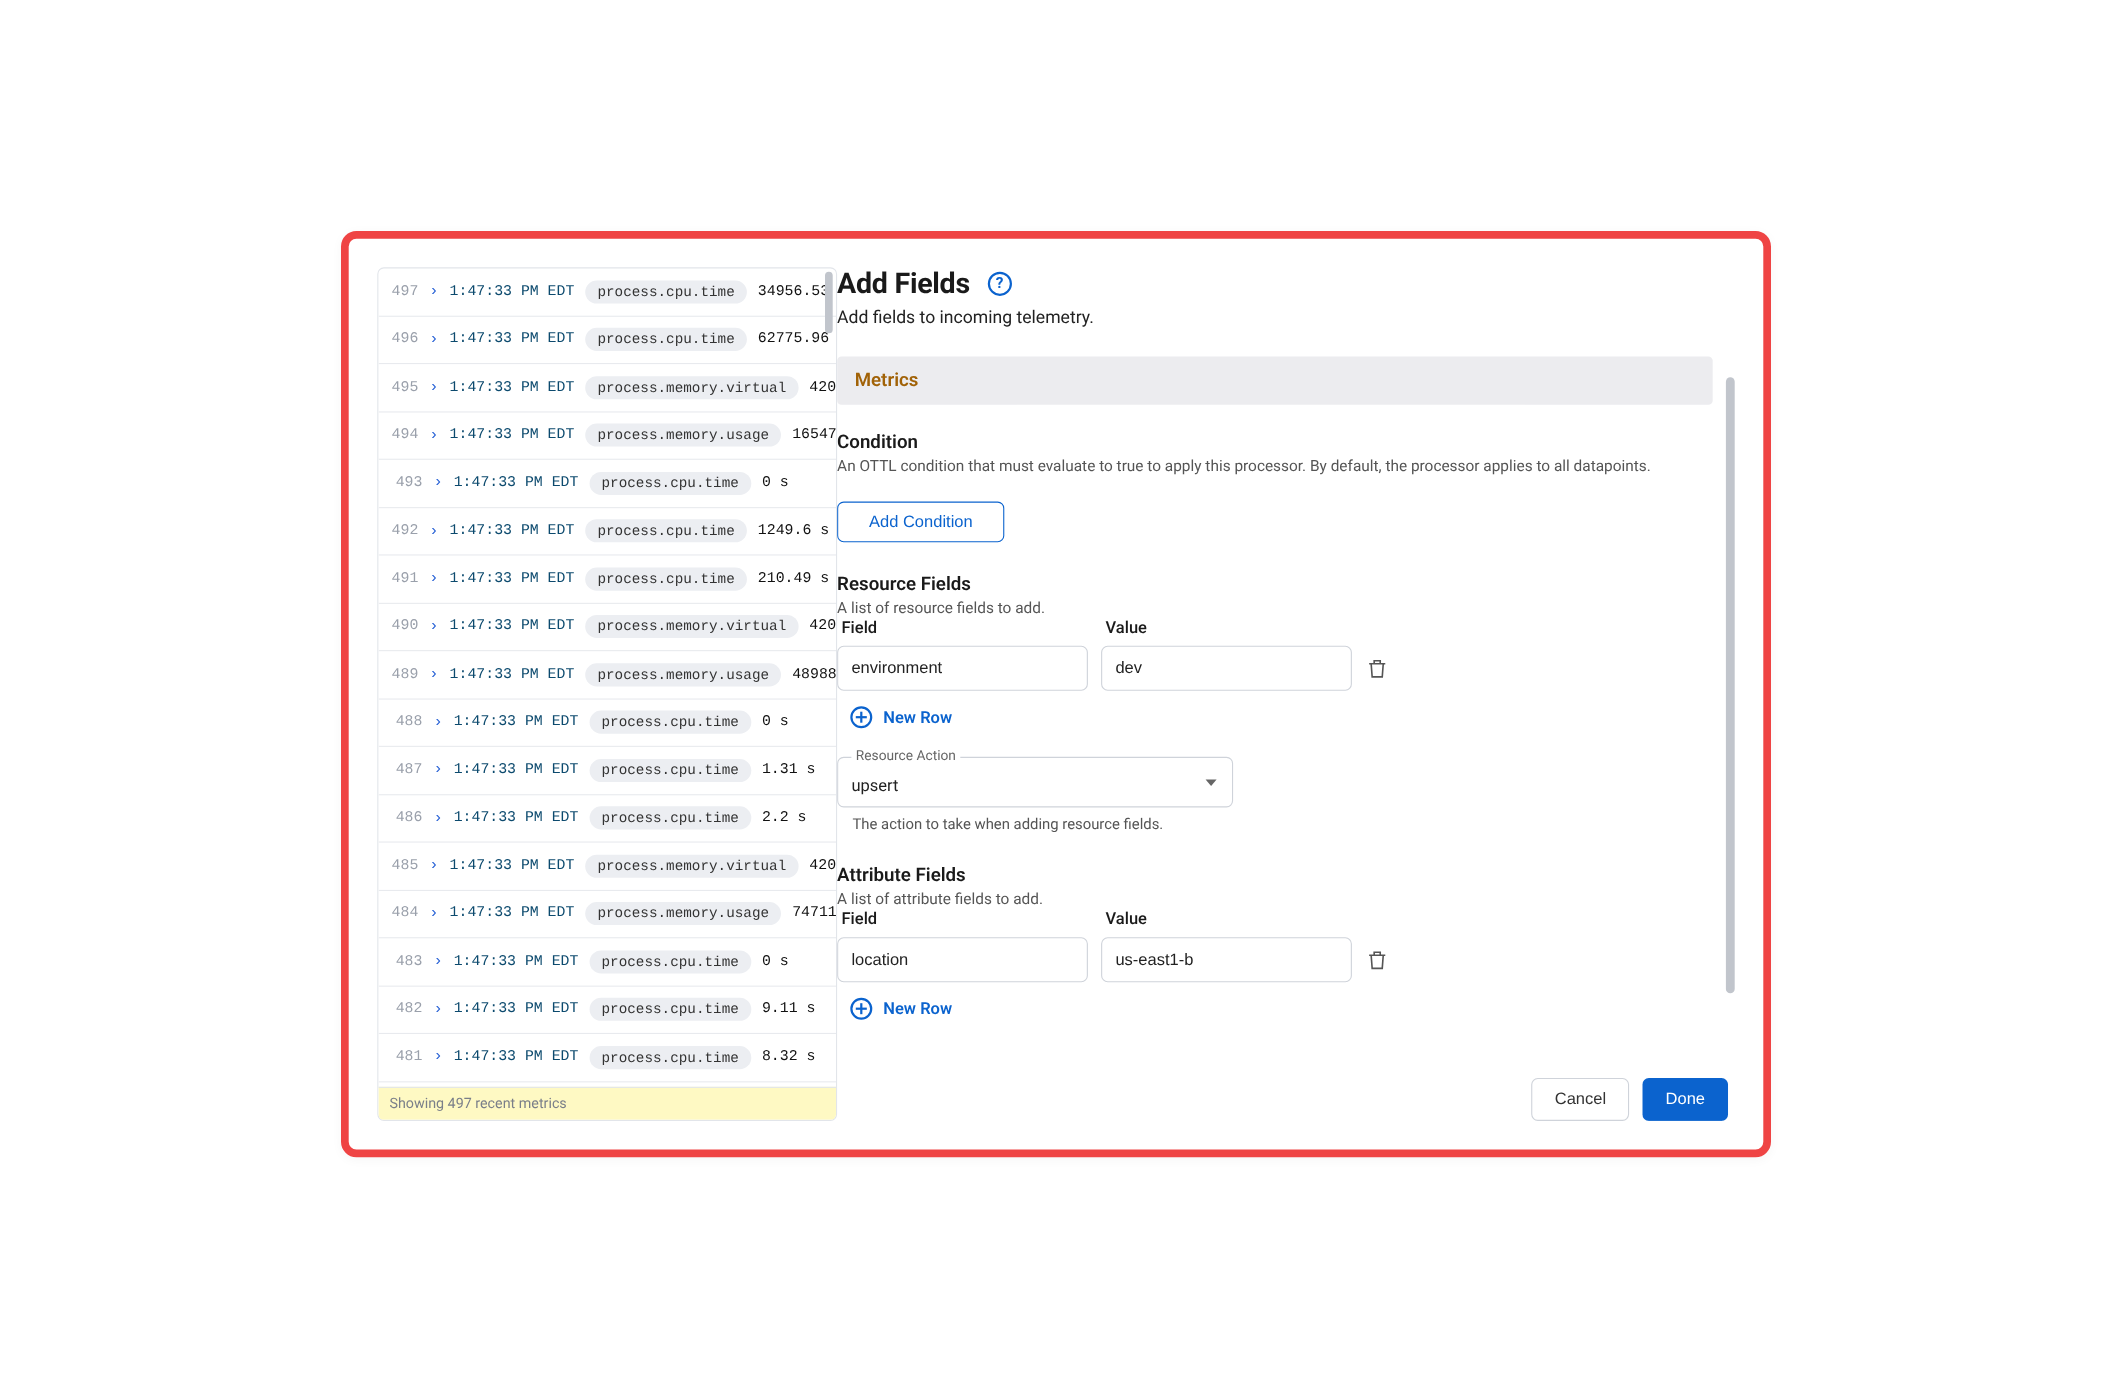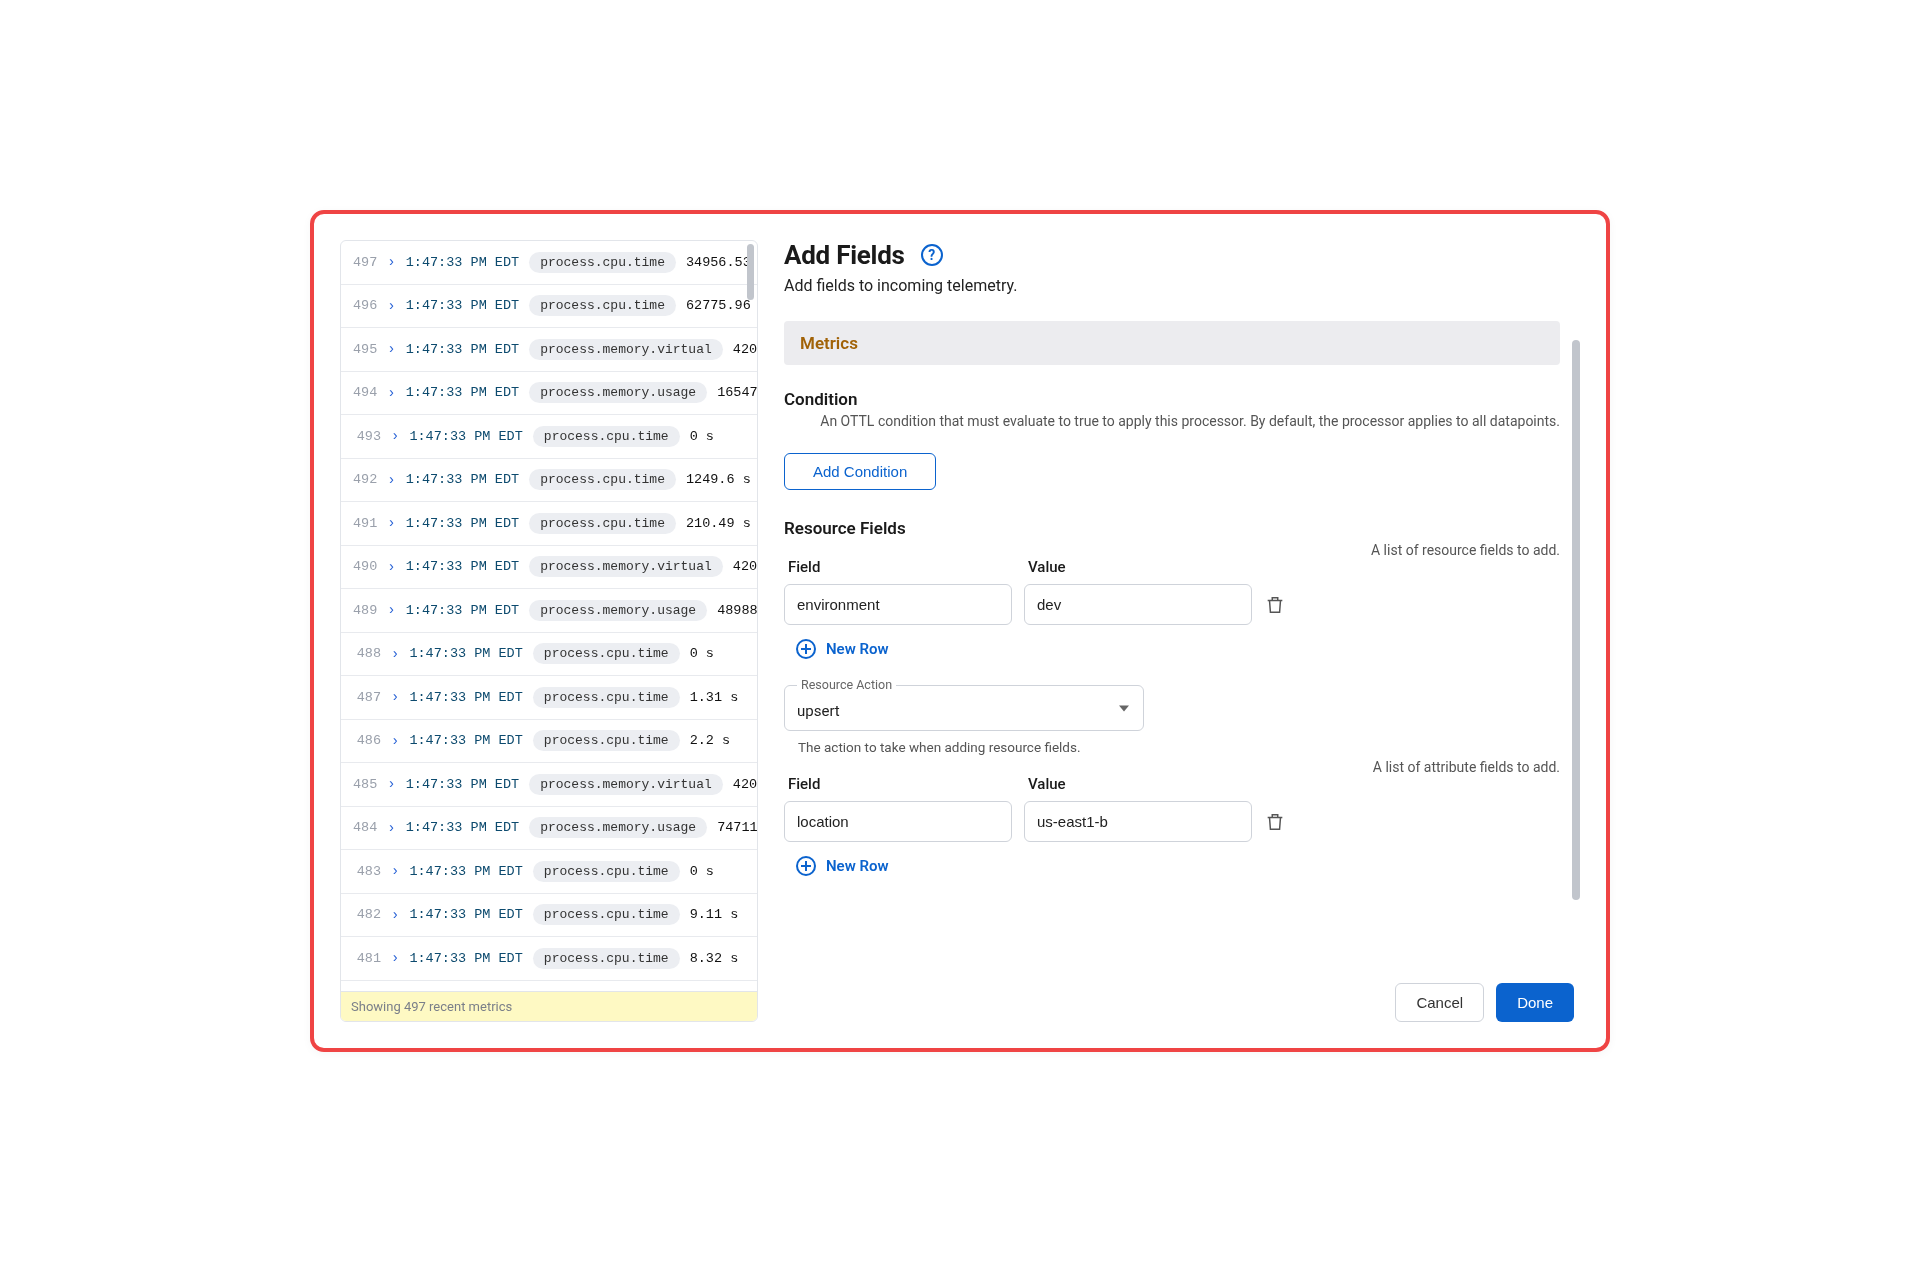--- a/index.html
+++ b/index.html
@@ -8,27 +8,26 @@
     font-family: -apple-system, BlinkMacSystemFont, "Segoe UI", Roboto, Helvetica, Arial, sans-serif;
     background: #fff;
     color: #1a1a1a;
     display: flex;
     align-items: center;
     justify-content: center;
   }
   .card {
     width: 1300px;
     height: 842px;
-    border: 4px solid #ef4444;
+    border: 7px solid #ef4444;
     border-radius: 14px;
     box-shadow: 0 2px 10px rgba(0,0,0,0.04);
     display: flex;
     overflow: hidden;
     padding: 26px;
-    gap: 26px;
     position: relative;
   }
   
   .left {
     width: 418px;
     display: flex;
     flex-direction: column;
     border: 1px solid #e2e5ea;
     border-radius: 6px;
     overflow: hidden;
@@ -108,21 +107,21 @@
   .section-bar {
     background: #ececef;
     border-radius: 4px;
     padding: 12px 16px;
     font-size: 17px;
     font-weight: 600;
     margin-top: 26px;
     color: #a16207;
   }
   .sec-title { font-size: 17px; font-weight: 600; margin-top: 24px; }
-  .sec-desc { font-size: 14px; color: #555; margin-top: 4px; text-align: right; }
+  .sec-desc { font-size: 14px; color: #555; margin-top: 4px; }
   .btn-outline-blue {
     display: inline-block;
     margin-top: 24px;
     border: 1px solid #0b63ce;
     color: #0b63ce;
     background: #fff;
     border-radius: 6px;
     padding: 9px 28px;
     font-size: 15px;
     font-weight: 500;
@@ -372,20 +371,21 @@
       </div>
 
       <div class="select-wrap">
         <div class="select-label">Resource Action</div>
         <div class="select-value">upsert</div>
         <div class="select-caret"></div>
       </div>
       <div class="select-help">The action to take when adding resource fields.</div>
 
       
+      <div class="sec-title" style="margin-top:28px">Attribute Fields</div>
       <div class="sec-desc">A list of attribute fields to add.</div>
       <div class="field-headers">
         <div>Field</div>
         <div>Value</div>
       </div>
       <div class="field-row">
         <input class="text-input" value="location" style="">
         <input class="text-input" value="us-east1-b" style="">
         <div class="trash">
           <svg viewBox="0 0 24 24">

